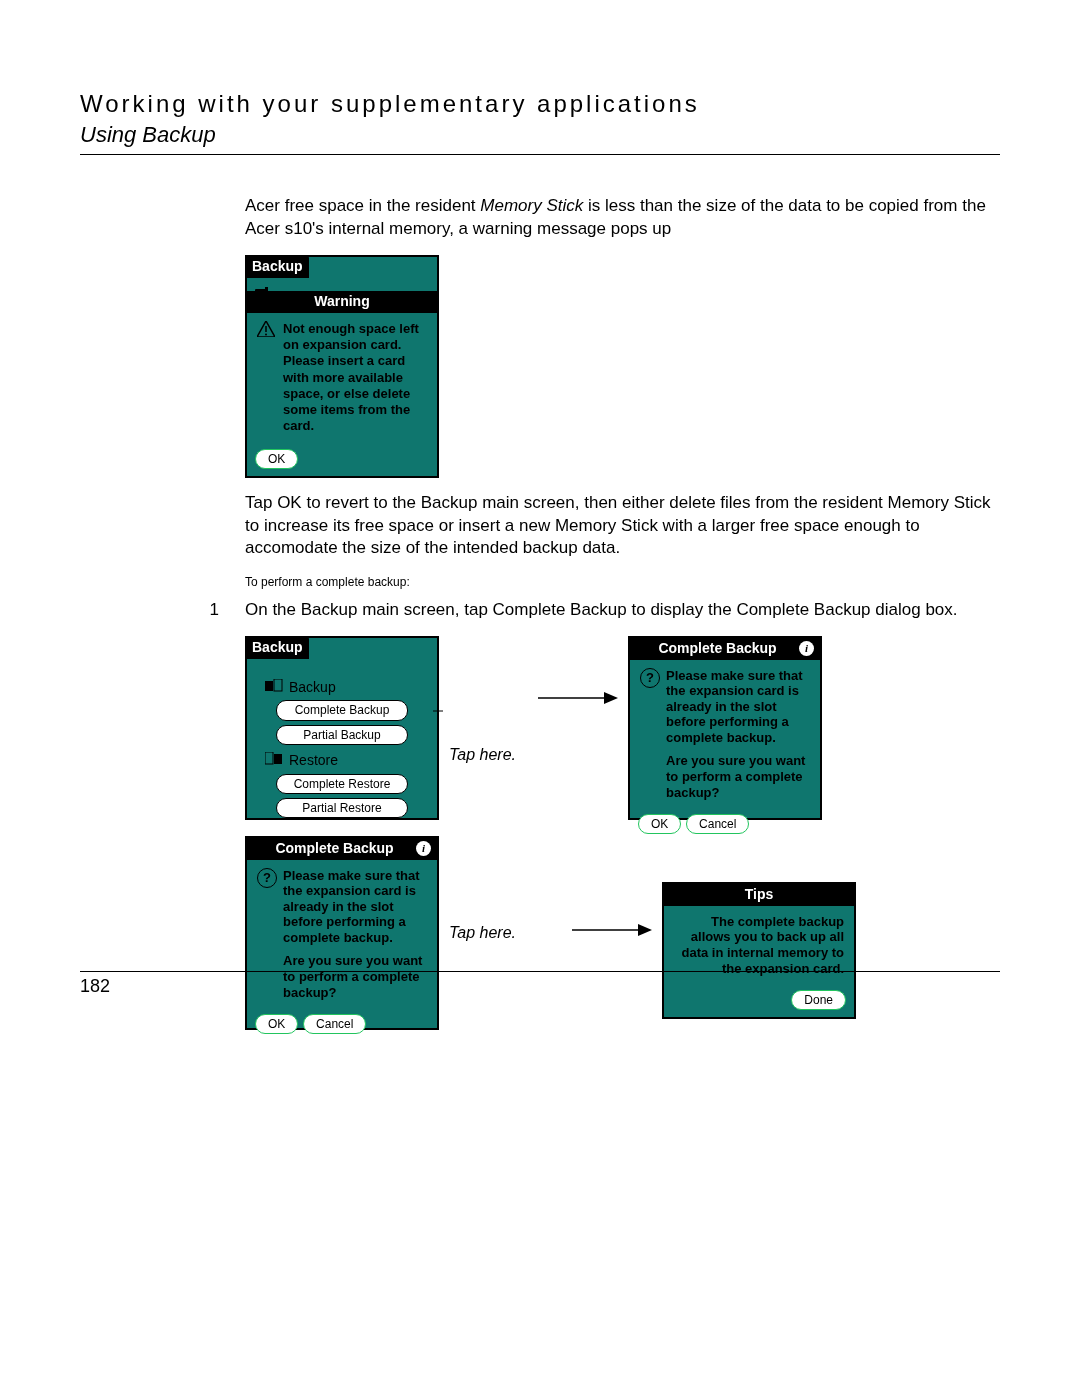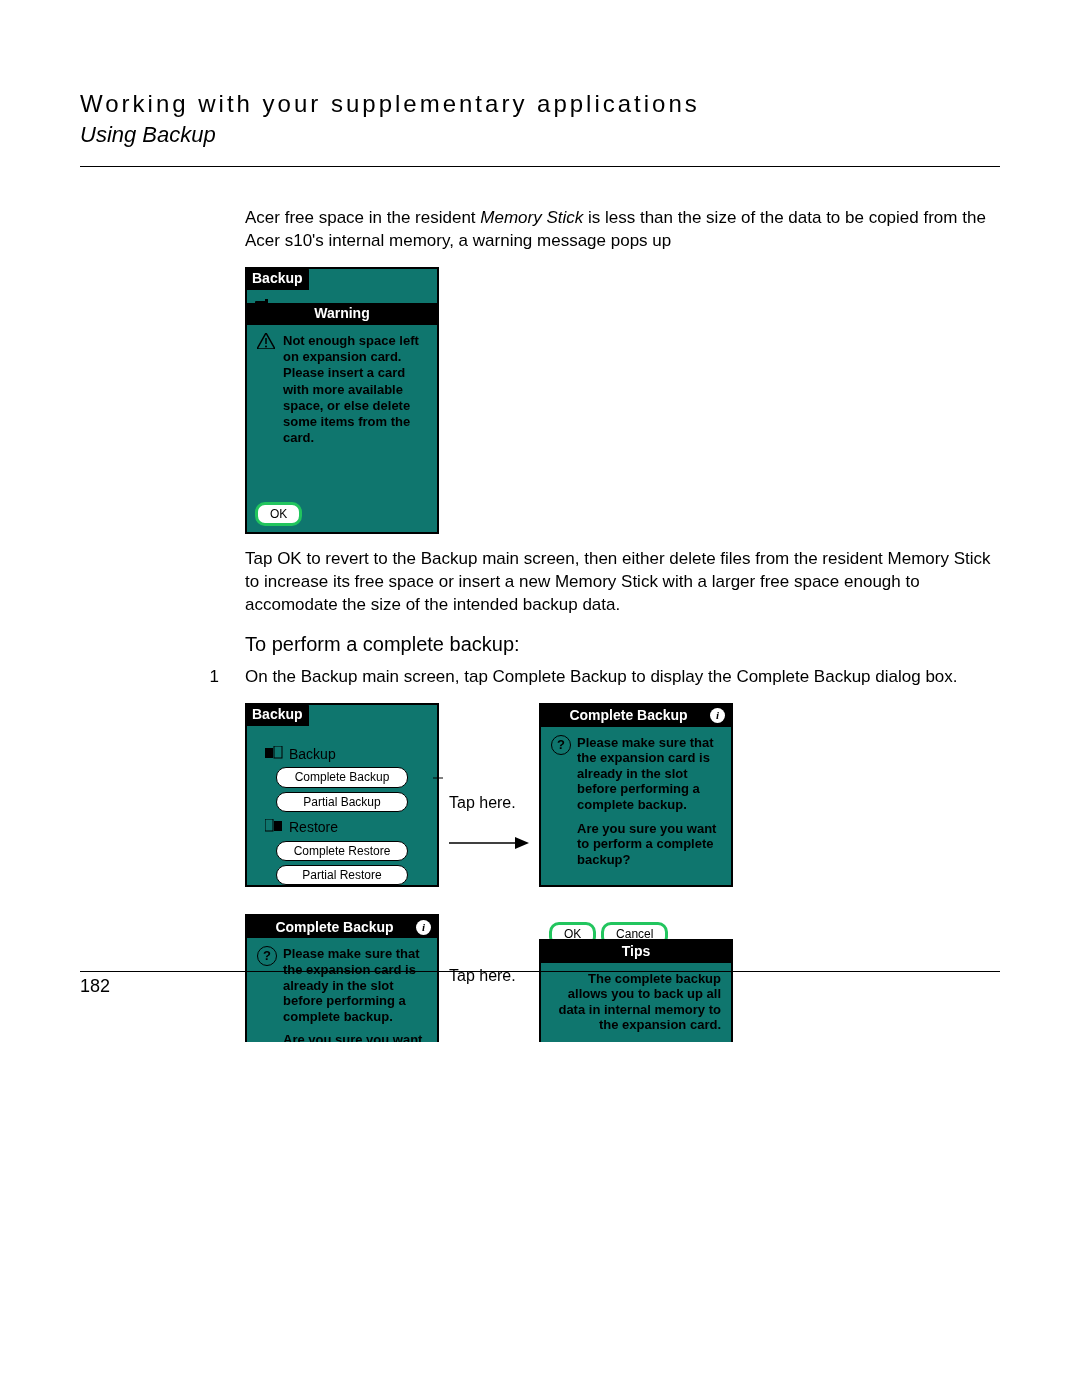--- a/index.html
+++ b/index.html
@@ -17,36 +17,36 @@
     box-sizing: border-box;
   }
   .header-title {
     font-size: 24px;
     letter-spacing: 3px;
     margin-bottom: 4px;
   }
   .header-subtitle {
     font-size: 22px;
     font-style: italic;
-    margin-bottom: 18px;
+    margin-bottom: 6px;
   }
   .hr {
     border-top: 1.5px solid #000;
     margin-bottom: 40px;
   }
   .content {
     margin-left: 165px;
     font-size: 17px;
     line-height: 1.35;
   }
   .para { margin-bottom: 14px; }
   .step-row { display: flex; gap: 26px; margin-bottom: 14px; }
   .step-num { width: 18px; text-align: right; flex-shrink: 0; }
   .section-sub {
-    font-size: 20px;
+    font-size: 12px;
     margin: 14px 0 8px 0;
   }
 
   
   .palm-frame {
     border: 2px solid #000;
     background: #0f766e;
     display: inline-block;
     vertical-align: top;
     position: relative;
@@ -72,27 +72,26 @@
     border-top-right-radius:2px;
   }
   .palm-body {
     padding: 8px 10px;
     font-size: 13px;
     font-family: Arial, sans-serif;
   }
   .palm-bold { font-weight: bold; }
   .palm-btn {
     display:inline-block;
-    border:3px solid #22c55e;
+    border:1px solid #22c55e;
     border-radius: 10px;
     font-size: 12px;
     padding: 1px 12px;
     background:#fff;
     cursor:pointer;
-    margin-top:43px;
   }
   .palm-btnrow { padding: 4px 8px 6px 8px; }
   .info-icon-rev {
     display:inline-block;
     width:15px; height:15px;
     background:#fff; color:#000;
     border-radius:50%;
     font-size:11px; font-weight:bold; font-style:italic;
     line-height:15px; text-align:center;
     font-family: Georgia, serif;
@@ -113,21 +112,21 @@
     line-height:18px; text-align:center;
     flex-shrink:0;
   }
   .warn-icon {
     flex-shrink:0;
   }
 
   .row-figs {
     display:flex; align-items:center; gap:10px; margin-bottom:16px;
   }
-  .figcol { display:flex; flex-direction:column; }
+  .figcol { display:flex; flex-direction:row;font-style:italic; }
   .annot { font-size:16px; white-space:nowrap; }
   .arrow-svg { display:block; }
 
   
   .menu-section-hdr {
     display:flex; align-items:center; gap:6px;
     font-size:14px; margin:6px 0 4px 4px;
   }
   .menu-btn {
     display:block; margin:4px auto;

